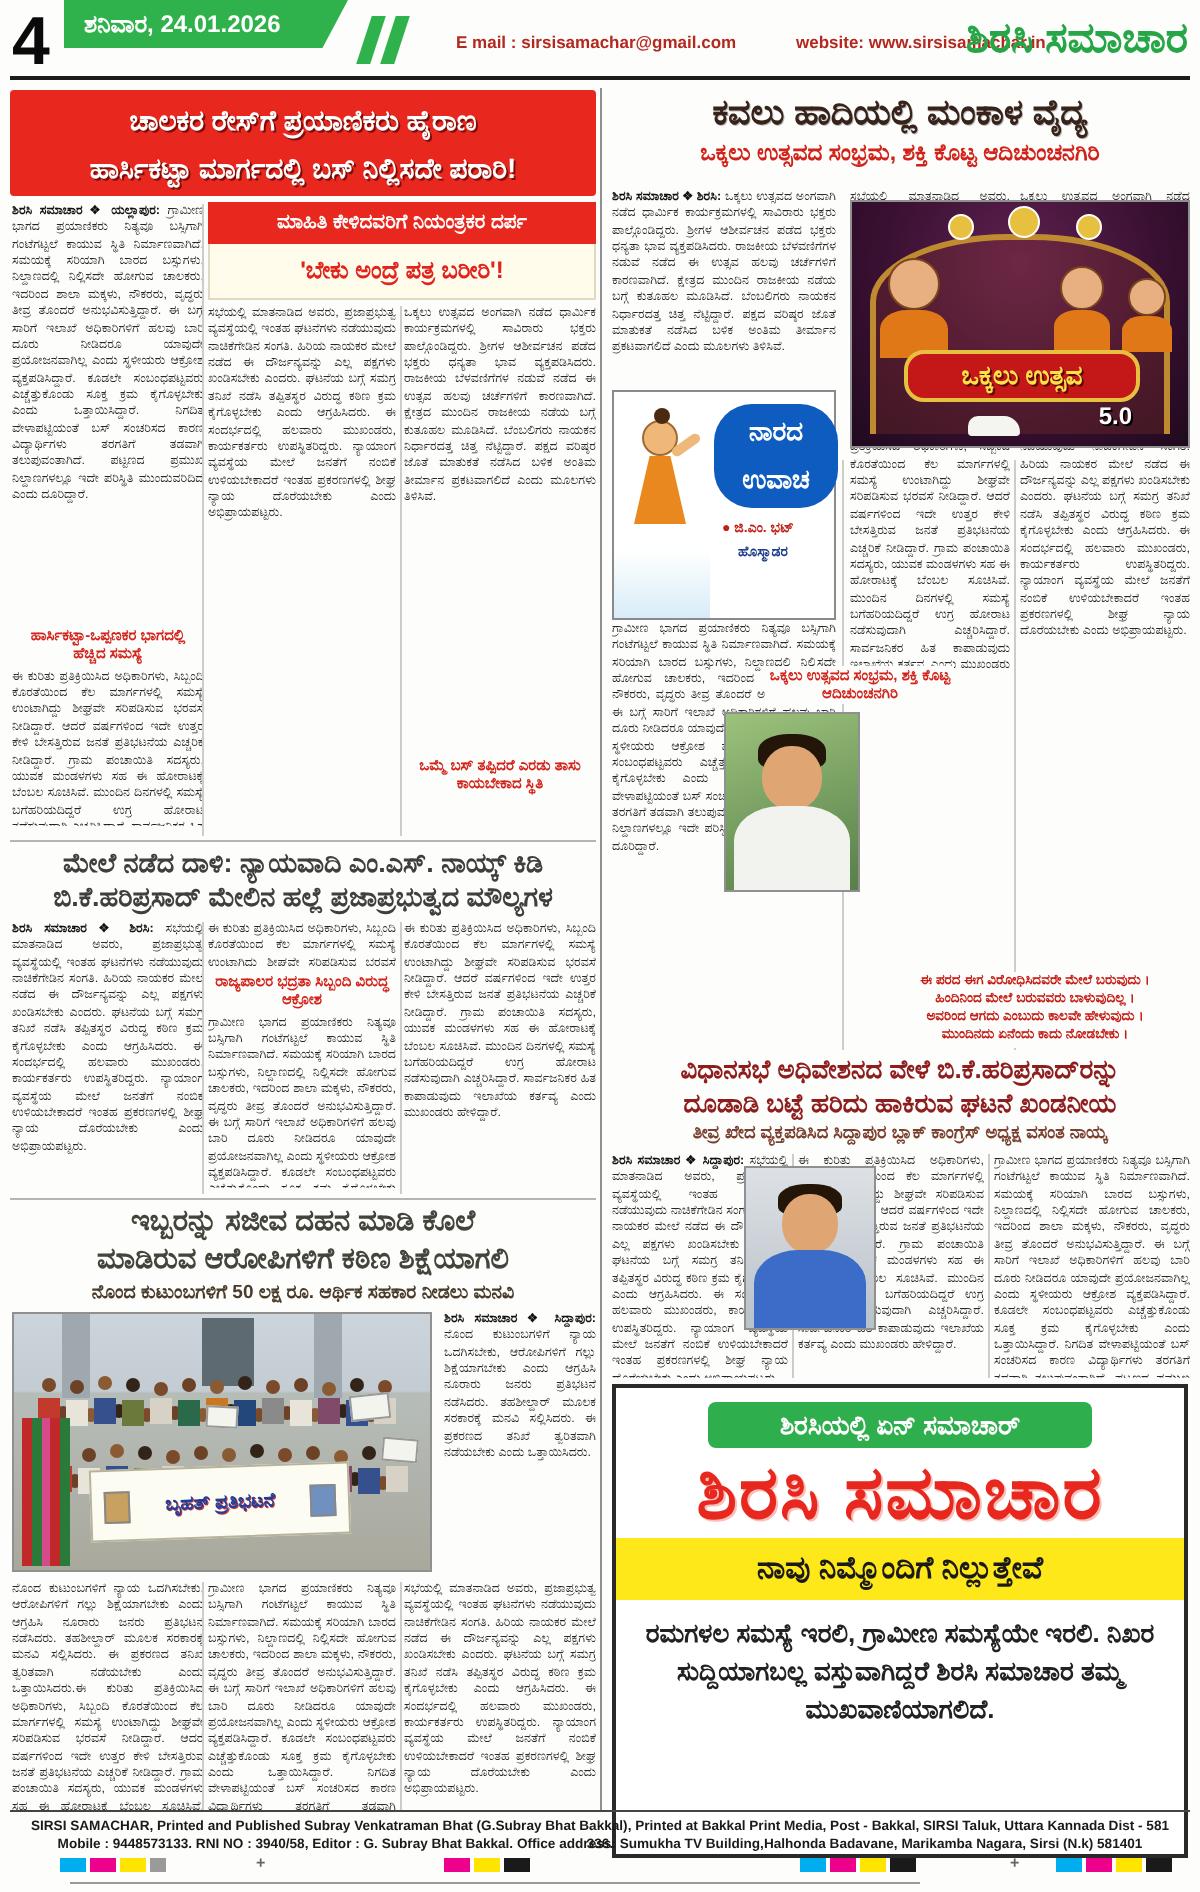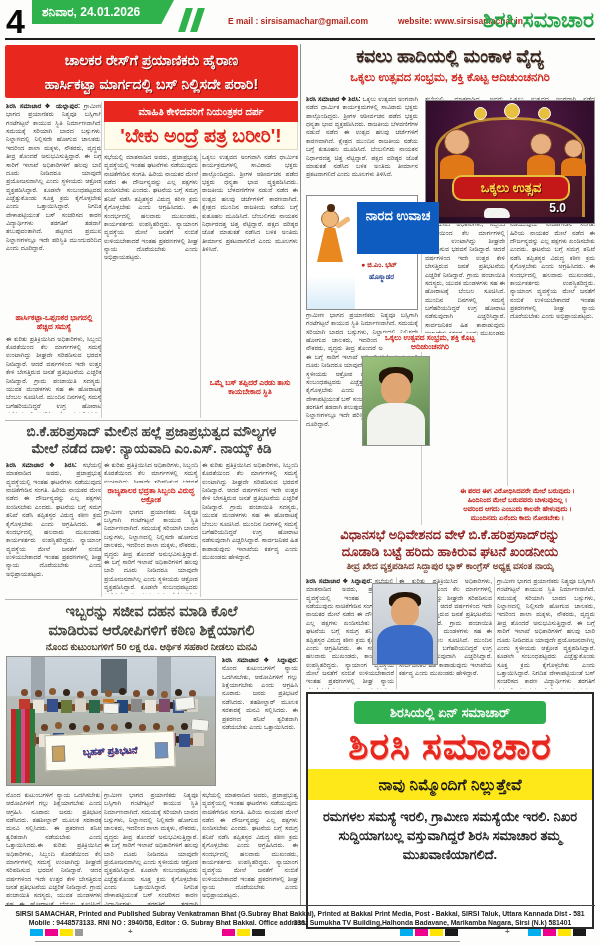--- a/index.html
+++ b/index.html
@@ -23,21 +23,21 @@
   .col .dl{font-weight:800;color:#111;}
   .blk{overflow:hidden;display:block;}
   .subred{color:#d2231a;font-weight:800;text-align:center;font-size:7.5px;line-height:1.25;margin:3px 2px;}
   .vline{background:#cccccc;width:1px;}
   .mainvline{background:#8f8f8f;width:1px;}
 
   
   .redbox{background:#e8271e;color:#fff;text-align:center;padding-top:3px;border-radius:2px;}
   .redbox .l{font-weight:700;font-size:14px;line-height:24px;text-shadow:1px 1px 0 #7c0d08;}
   .nbox .kick{background:#e8271e;color:#fff;font-weight:800;font-size:10px;line-height:21px;text-align:center;}
-  .nbox .btitle{background:#fffceb;color:#e0241c;font-weight:800;font-size:19px;line-height:27px;text-align:center;
+  .nbox .btitle{background:#fffceb;color:#e0241c;font-weight:800;font-size:12px;line-height:27px;text-align:center;
                 border:1px solid #e0d8c0;border-top:none;}
 
   
   .hl-dark{font-weight:800;color:#3f3f3f;text-align:center;font-size:13.5px;line-height:17px;}
   .hl-burn{font-weight:800;color:#45443c;text-align:center;font-size:14.5px;line-height:18.5px;}
   .hl-mank{font-weight:800;color:#38231a;text-align:center;font-size:17.5px;line-height:20px;text-shadow:0.5px 0.5px 0 #bbb;}
   .hl-sid{font-weight:800;color:#8e1e1e;text-align:center;font-size:13px;line-height:17px;}
   .sub-red{font-weight:800;color:#d2231a;text-align:center;font-size:11.5px;}
   .sub-brown{font-weight:800;color:#4a3c2a;text-align:center;font-size:9.5px;}
   .sub-sid{font-weight:700;color:#7a4030;text-align:center;font-size:9px;}
@@ -156,22 +156,22 @@
   <div class="abs col" style="left:202px;top:153px;width:96px;height:265px;">
     <span class="blk" style="height:222px;">ಒಕ್ಕಲು ಉತ್ಸವದ ಅಂಗವಾಗಿ ನಡೆದ ಧಾರ್ಮಿಕ ಕಾರ್ಯಕ್ರಮಗಳಲ್ಲಿ ಸಾವಿರಾರು ಭಕ್ತರು ಪಾಲ್ಗೊಂಡಿದ್ದರು. ಶ್ರೀಗಳ ಆಶೀರ್ವಚನ ಪಡೆದ ಭಕ್ತರು ಧನ್ಯತಾ ಭಾವ ವ್ಯಕ್ತಪಡಿಸಿದರು. ರಾಜಕೀಯ ಬೆಳವಣಿಗೆಗಳ ನಡುವೆ ನಡೆದ ಈ ಉತ್ಸವ ಹಲವು ಚರ್ಚೆಗಳಿಗೆ ಕಾರಣವಾಗಿದೆ. ಕ್ಷೇತ್ರದ ಮುಂದಿನ ರಾಜಕೀಯ ನಡೆಯ ಬಗ್ಗೆ ಕುತೂಹಲ ಮೂಡಿಸಿದೆ. ಬೆಂಬಲಿಗರು ನಾಯಕನ ನಿರ್ಧಾರದತ್ತ ಚಿತ್ತ ನೆಟ್ಟಿದ್ದಾರೆ. ಪಕ್ಷದ ವರಿಷ್ಠರ ಜೊತೆ ಮಾತುಕತೆ ನಡೆಸಿದ ಬಳಿಕ ಅಂತಿಮ ತೀರ್ಮಾನ ಪ್ರಕಟವಾಗಲಿದೆ ಎಂದು ಮೂಲಗಳು ತಿಳಿಸಿವೆ.</span>
     <span class="subred" style="display:block;">ಒಮ್ಮೆ ಬಸ್ ತಪ್ಪಿದರೆ ಎರಡು ತಾಸು ಕಾಯಬೇಕಾದ ಸ್ಥಿತಿ</span>
   </div>
   <div class="abs vline" style="left:101px;top:102px;height:316px;"></div>
   <div class="abs vline" style="left:200px;top:153px;height:265px;"></div>
 
   <div class="abs thinrule" style="left:5px;top:420px;width:293px;height:1px;"></div>
 
   <div class="abs hl-dark" style="left:5px;top:423px;width:293px;">
+    <div>ಮೇಲೆ ನಡೆದ ದಾಳಿ: ನ್ಯಾಯವಾದಿ ಎಂ.ಎಸ್. ನಾಯ್ಕ್ ಕಿಡಿ</div>
     <div>ಬಿ.ಕೆ.ಹರಿಪ್ರಸಾದ್ ಮೇಲಿನ ಹಲ್ಲೆ ಪ್ರಜಾಪ್ರಭುತ್ವದ ಮೌಲ್ಯಗಳ</div>
-    <div>ಮೇಲೆ ನಡೆದ ದಾಳಿ: ನ್ಯಾಯವಾದಿ ಎಂ.ಎಸ್. ನಾಯ್ಕ್ ಕಿಡಿ</div>
   </div>
   <div class="abs col" style="left:6px;top:461px;width:96px;height:136px;">
     <span class="dl">ಶಿರಸಿ ಸಮಾಚಾರ ❖ ಶಿರಸಿ: </span><span>ಸಭೆಯಲ್ಲಿ ಮಾತನಾಡಿದ ಅವರು, ಪ್ರಜಾಪ್ರಭುತ್ವ ವ್ಯವಸ್ಥೆಯಲ್ಲಿ ಇಂತಹ ಘಟನೆಗಳು ನಡೆಯುವುದು ನಾಚಿಕೆಗೇಡಿನ ಸಂಗತಿ. ಹಿರಿಯ ನಾಯಕರ ಮೇಲೆ ನಡೆದ ಈ ದೌರ್ಜನ್ಯವನ್ನು ಎಲ್ಲ ಪಕ್ಷಗಳು ಖಂಡಿಸಬೇಕು ಎಂದರು. ಘಟನೆಯ ಬಗ್ಗೆ ಸಮಗ್ರ ತನಿಖೆ ನಡೆಸಿ ತಪ್ಪಿತಸ್ಥರ ವಿರುದ್ಧ ಕಠಿಣ ಕ್ರಮ ಕೈಗೊಳ್ಳಬೇಕು ಎಂದು ಆಗ್ರಹಿಸಿದರು. ಈ ಸಂದರ್ಭದಲ್ಲಿ ಹಲವಾರು ಮುಖಂಡರು, ಕಾರ್ಯಕರ್ತರು ಉಪಸ್ಥಿತರಿದ್ದರು. ನ್ಯಾಯಾಂಗ ವ್ಯವಸ್ಥೆಯ ಮೇಲೆ ಜನತೆಗೆ ನಂಬಿಕೆ ಉಳಿಯಬೇಕಾದರೆ ಇಂತಹ ಪ್ರಕರಣಗಳಲ್ಲಿ ಶೀಘ್ರ ನ್ಯಾಯ ದೊರೆಯಬೇಕು ಎಂದು ಅಭಿಪ್ರಾಯಪಟ್ಟರು.</span>
   </div>
   <div class="abs col" style="left:104px;top:461px;width:94px;height:136px;">
     <span class="blk" style="height:22px;">ಈ ಕುರಿತು ಪ್ರತಿಕ್ರಿಯಿಸಿದ ಅಧಿಕಾರಿಗಳು, ಸಿಬ್ಬಂದಿ ಕೊರತೆಯಿಂದ ಕೆಲ ಮಾರ್ಗಗಳಲ್ಲಿ ಸಮಸ್ಯೆ ಉಂಟಾಗಿದ್ದು ಶೀಘ್ರವೇ ಸರಿಪಡಿಸುವ ಭರವಸೆ ನೀಡಿದ್ದಾರೆ. ಆದರೆ ವರ್ಷಗಳಿಂದ ಇದೇ ಉತ್ತರ ಕೇಳಿ ಬೇಸತ್ತಿರುವ ಜನತೆ ಪ್ರತಿಭಟನೆಯ ಎಚ್ಚರಿಕೆ ನೀಡಿದ್ದಾರೆ. ಗ್ರಾಮ ಪಂಚಾಯಿತಿ ಸದಸ್ಯರು, ಯುವಕ ಮಂಡಳಗಳು ಸಹ ಈ ಹೋರಾಟಕ್ಕೆ ಬೆಂಬಲ ಸೂಚಿಸಿವೆ. ಮುಂದಿನ ದಿನಗಳಲ್ಲಿ ಸಮಸ್ಯೆ ಬಗೆಹರಿಯದಿದ್ದರೆ ಉಗ್ರ ಹೋರಾಟ ನಡೆಸುವುದಾಗಿ ಎಚ್ಚರಿಸಿದ್ದಾರೆ. ಸಾರ್ವಜನಿಕರ ಹಿತ ಕಾಪಾಡುವುದು ಇಲಾಖೆಯ ಕರ್ತವ್ಯ ಎಂದು ಮುಖಂಡರು ಹೇಳಿದ್ದಾರೆ.</span>
     <span class="subred" style="display:block;">ರಾಜ್ಯಪಾಲರ ಭದ್ರತಾ ಸಿಬ್ಬಂದಿ ವಿರುದ್ಧ ಆಕ್ರೋಶ</span>
     <span class="blk" style="height:86px;">ಗ್ರಾಮೀಣ ಭಾಗದ ಪ್ರಯಾಣಿಕರು ನಿತ್ಯವೂ ಬಸ್ಸಿಗಾಗಿ ಗಂಟೆಗಟ್ಟಲೆ ಕಾಯುವ ಸ್ಥಿತಿ ನಿರ್ಮಾಣವಾಗಿದೆ. ಸಮಯಕ್ಕೆ ಸರಿಯಾಗಿ ಬಾರದ ಬಸ್ಸುಗಳು, ನಿಲ್ದಾಣದಲ್ಲಿ ನಿಲ್ಲಿಸದೇ ಹೋಗುವ ಚಾಲಕರು, ಇದರಿಂದ ಶಾಲಾ ಮಕ್ಕಳು, ನೌಕರರು, ವೃದ್ಧರು ತೀವ್ರ ತೊಂದರೆ ಅನುಭವಿಸುತ್ತಿದ್ದಾರೆ. ಈ ಬಗ್ಗೆ ಸಾರಿಗೆ ಇಲಾಖೆ ಅಧಿಕಾರಿಗಳಿಗೆ ಹಲವು ಬಾರಿ ದೂರು ನೀಡಿದರೂ ಯಾವುದೇ ಪ್ರಯೋಜನವಾಗಿಲ್ಲ ಎಂದು ಸ್ಥಳೀಯರು ಆಕ್ರೋಶ ವ್ಯಕ್ತಪಡಿಸಿದ್ದಾರೆ. ಕೂಡಲೇ ಸಂಬಂಧಪಟ್ಟವರು ಎಚ್ಚೆತ್ತುಕೊಂಡು ಸೂಕ್ತ ಕ್ರಮ ಕೈಗೊಳ್ಳಬೇಕು ಎಂದು ಒತ್ತಾಯಿಸಿದ್ದಾರೆ. ನಿಗದಿತ ವೇಳಾಪಟ್ಟಿಯಂತೆ ಬಸ್ ಸಂಚರಿಸದ ಕಾರಣ ವಿದ್ಯಾರ್ಥಿಗಳು ತರಗತಿಗೆ ತಡವಾಗಿ ತಲುಪುವಂತಾಗಿದೆ. ಪಟ್ಟಣದ ಪ್ರಮುಖ ನಿಲ್ದಾಣಗಳಲ್ಲೂ ಇದೇ ಪರಿಸ್ಥಿತಿ ಮುಂದುವರಿದಿದೆ ಎಂದು ದೂರಿದ್ದಾರೆ.</span>
   </div>
   <div class="abs col" style="left:202px;top:461px;width:96px;height:136px;">
@@ -266,21 +266,21 @@
     <div class="cow" style="left:58px;bottom:5px;"></div>
   </div>
 
   <div class="abs naradabox" style="left:306px;top:195px;width:112px;height:115px;">
     <div class="cartoon">
       <div class="chead"></div>
       <div class="cbun"></div>
       <div class="carm"></div>
       <div class="cbody"></div>
     </div>
-    <div class="nblue" style="left:50px;top:6px;width:82px;height:52px;font-size:13px;line-height:24px;padding-top:2px;">ನಾರದ ಉವಾಚ</div>
+    <div class="nblue" style="left:50px;top:6px;width:62px;height:52px;font-size:13px;line-height:24px;padding-top:2px;border-radius:19px;">ನಾರದ ಉವಾಚ</div>
     <div class="nby" style="left:54px;top:64px;">● ಜಿ.ಎಂ. ಭಟ್</div>
     <div class="nby" style="left:62px;top:76px;color:#1a3a8a;">ಹೊಸ್ಮಾಡರ</div>
   </div>
 
   <div class="abs subred" style="left:383px;top:333px;width:94px;background:#fdfdfb;margin:0;">ಒಕ್ಕಲು ಉತ್ಸವದ ಸಂಭ್ರಮ, ಶಕ್ತಿ ಕೊಟ್ಟ ಆದಿಚುಂಚನಗಿರಿ</div>
 
   <div class="photo p-green prt" style="left:362px;top:356px;width:68px;height:90px;">
     <div class="hair" style="top:10px;width:34px;height:18px;"></div>
     <div class="face" style="top:16px;width:30px;height:32px;"></div>
     <div class="shirtW" style="top:46px;width:58px;height:44px;"></div>

